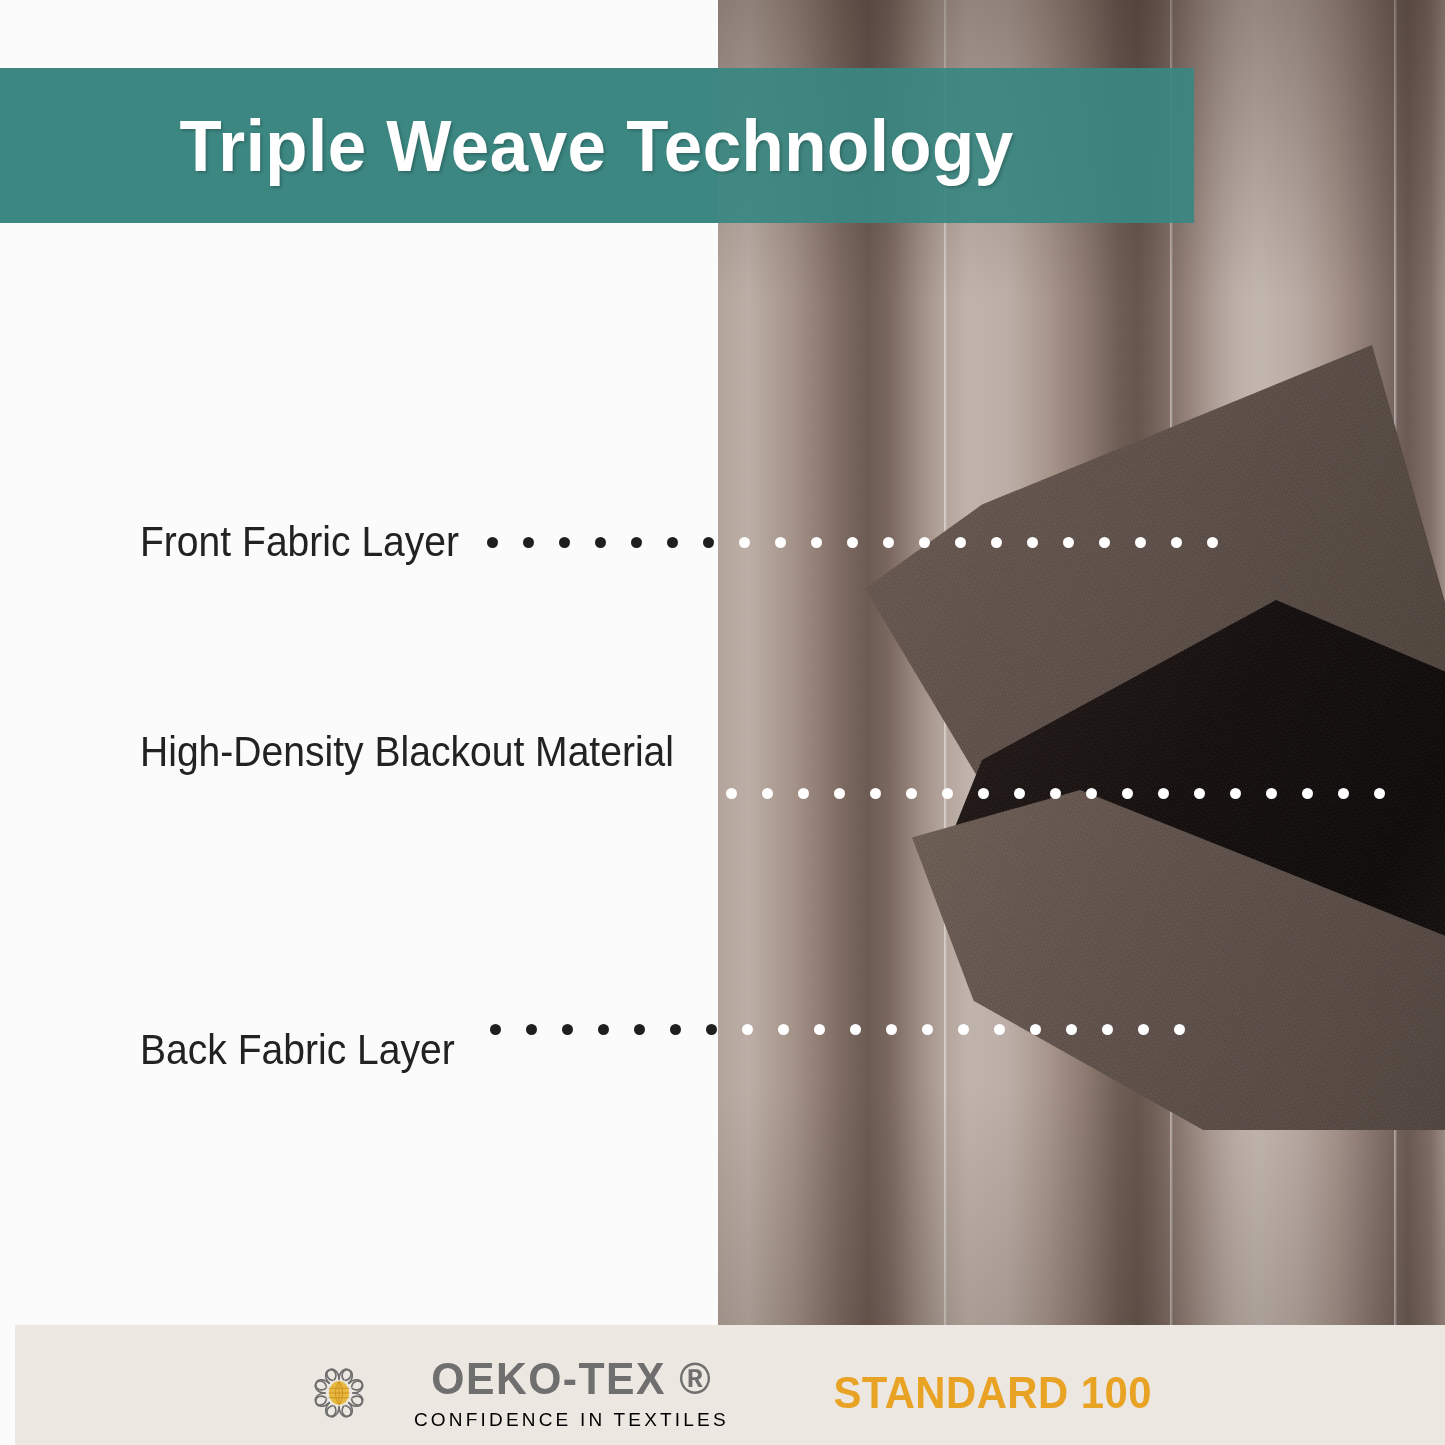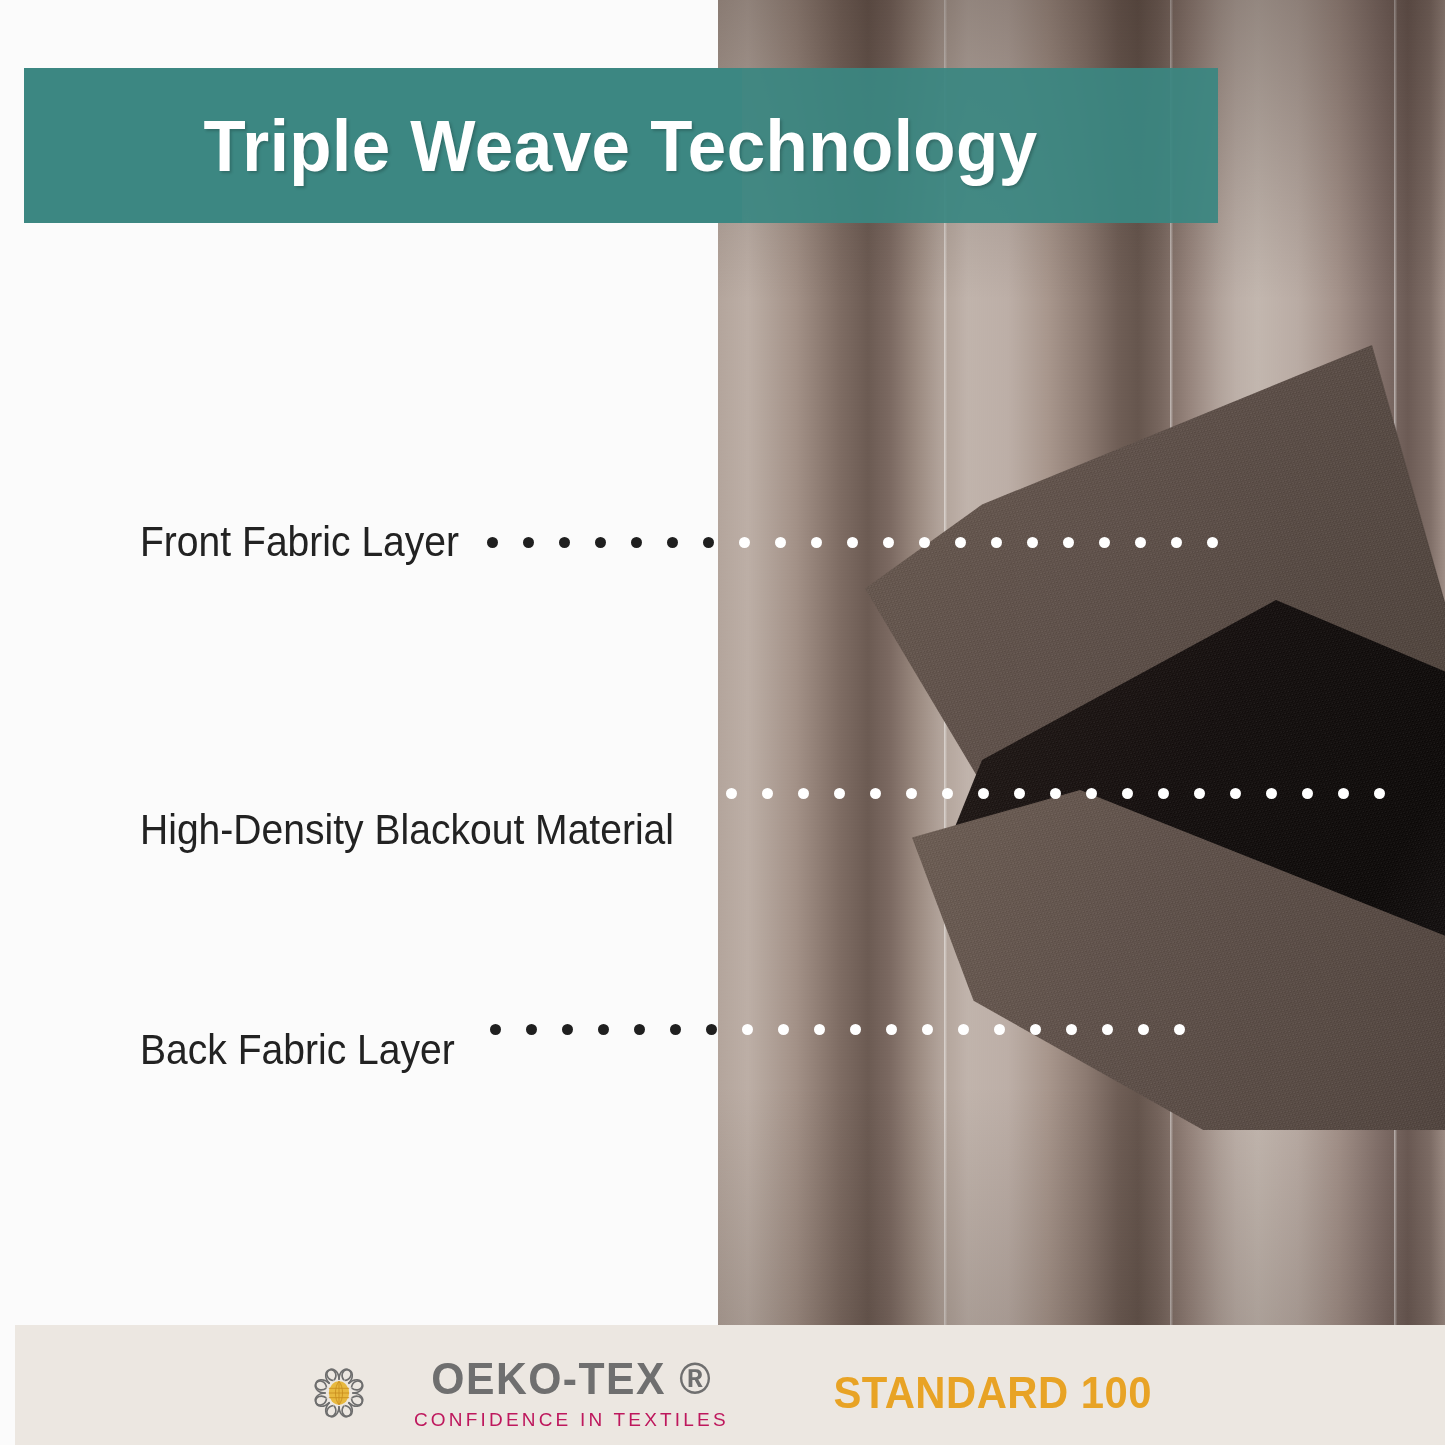--- a/index.html
+++ b/index.html
@@ -132,21 +132,20 @@
   #header-banner {
     position: absolute;
     left: 0;
     top: 68px;
     width: 1194px;
     height: 155px;
     background: rgba(58, 134, 129, 0.93);
     display: flex;
     align-items: center;
     justify-content: center;
-    margin-left: 24px;
   }
   #header-banner-left {
     position: absolute;
     left: 0; top: 0;
     width: 718px; height: 100%;
     background: #3c8782;
   }
   #header-title {
     position: relative;
     color: #ffffff;
@@ -186,21 +185,21 @@
     width: 11px;
     height: 11px;
     border-radius: 50%;
     margin-right: 25px;
     flex: 0 0 auto;
   }
   .dot-dark { background: #1f1f1f; }
   .dot-light { background: #ffffff; }
 
   #row-front   { top: 512px; }
-  #row-mid     { top: 800px; }
+  #row-mid     { top: 722px; }
   #row-back    { top: 1020px; }
 
   #leader-front { left: 487px; top: 535px; }
   #leader-mid   { left: 726px; top: 786px; }
   #leader-back  { left: 490px; top: 1022px; }
 
   
   #footer {
     position: absolute;
     left: 15px;
@@ -231,21 +230,21 @@
   }
   #oeko-name {
     color: #6f6f6f;
     font-family: "Liberation Sans", sans-serif;
     font-size: 44px;
     font-weight: bold;
     letter-spacing: 1.5px;
     transform: scaleX(0.97);
   }
   #oeko-tagline {
-    color: #be185d;
+    color: #000000;
     font-family: "Liberation Sans", sans-serif;
     font-size: 19px;
     font-weight: normal;
     letter-spacing: 3.2px;
     margin-top: 9px;
   }
   #standard-100 {
     color: #e8a325;
     font-family: "Liberation Sans", sans-serif;
     font-size: 44px;

